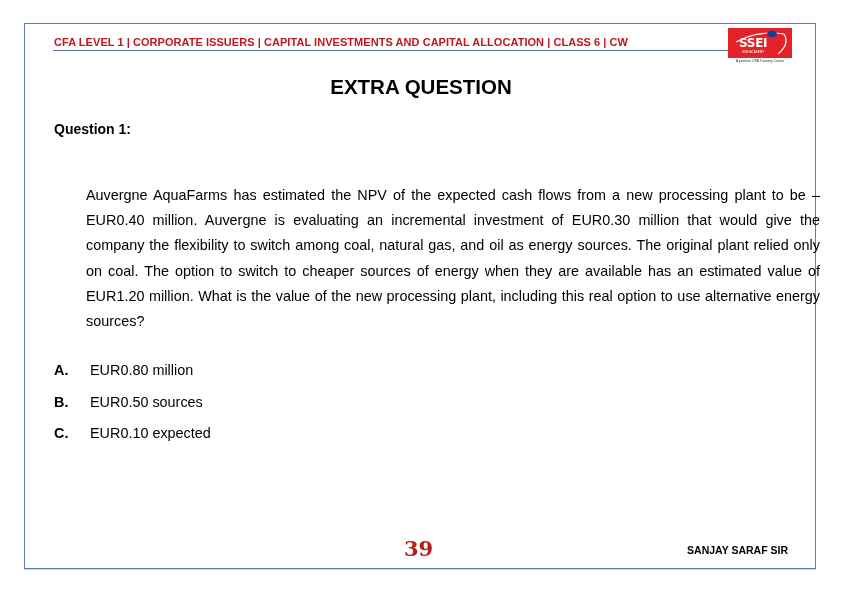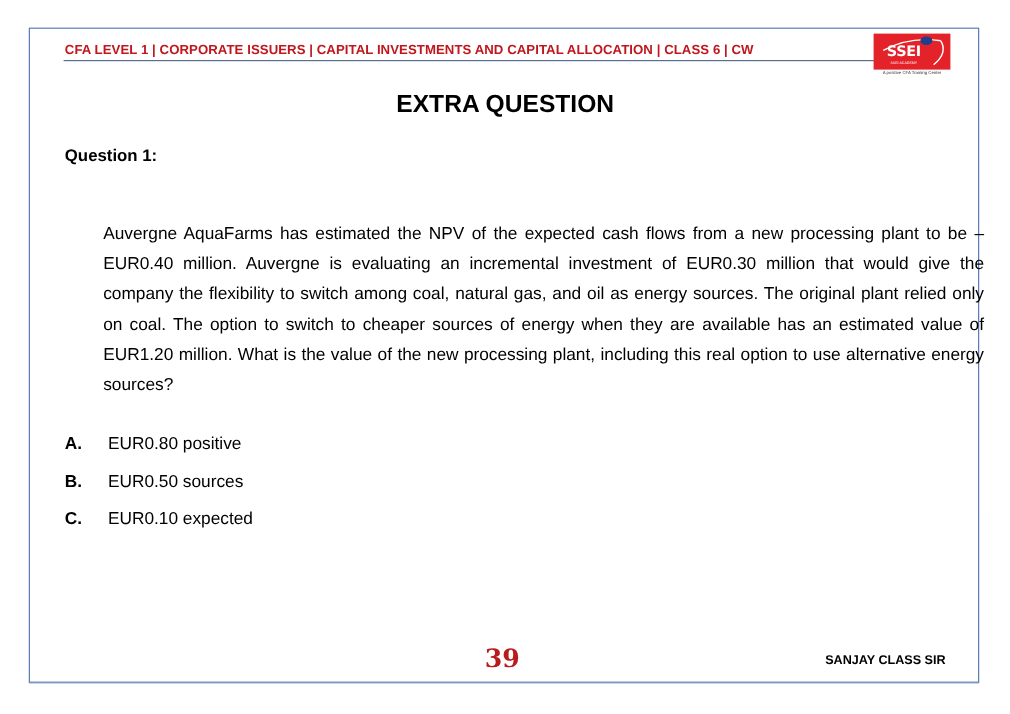--- a/index.html
+++ b/index.html
@@ -53,26 +53,26 @@
 </div>
 
 <div class="title">EXTRA QUESTION</div>
 
 <div class="q-label">Question 1:</div>
 <div class="q-body">Auvergne AquaFarms has estimated the NPV of the expected cash flows from a new processing plant to be –EUR0.40 million. Auvergne is evaluating an incremental investment of EUR0.30 million that would give the company the flexibility to switch among coal, natural gas, and oil as energy sources. The original plant relied only on coal. The option to switch to cheaper sources of energy when they are available has an estimated value of EUR1.20 million. What is the value of the new processing plant, including this real option to use alternative energy sources?</div>
 
 <div class="options">
   <div class="option">
     <span class="opt-letter">A.</span>
-    <span>EUR0.80 positive</span>
+    <span>EUR0.80 million</span>
   </div>
   <div class="option">
     <span class="opt-letter">B.</span>
     <span>EUR0.50 sources</span>
   </div>
   <div class="option">
     <span class="opt-letter">C.</span>
     <span>EUR0.10 expected</span>
   </div>
 </div>
 
 <div class="page-num">39</div>
-<div class="author">SANJAY CLASS SIR</div>
+<div class="author">SANJAY SARAF SIR</div>
 
 </body></html>

